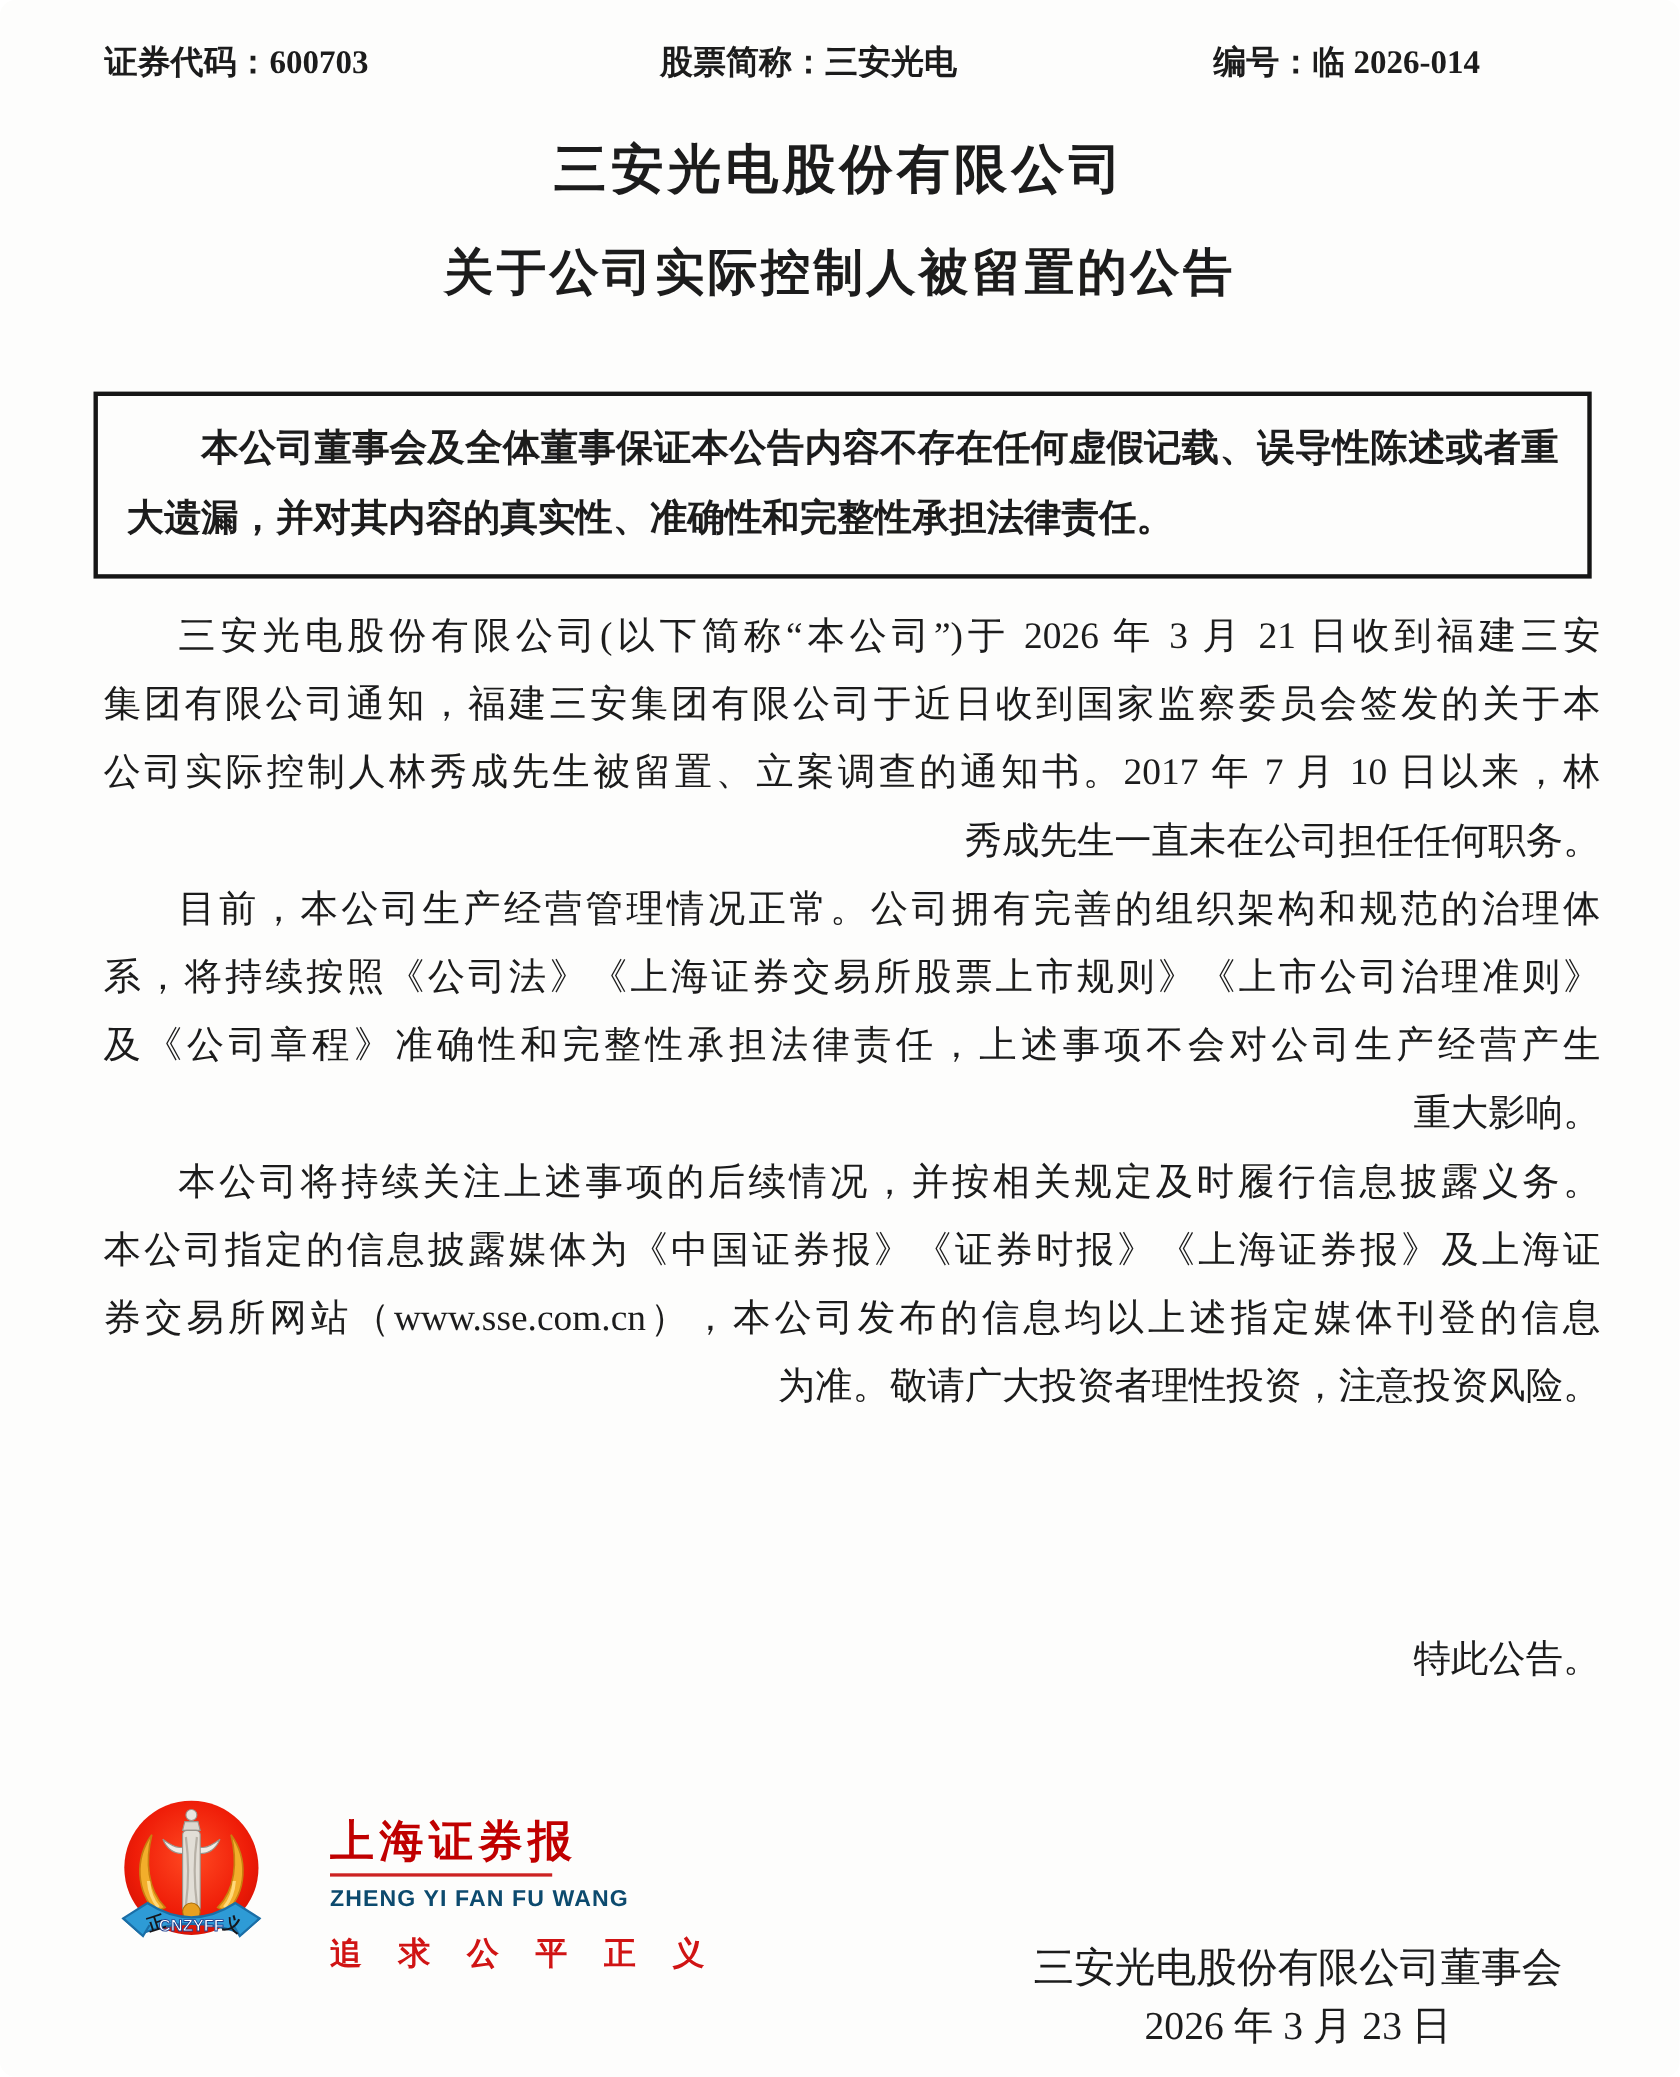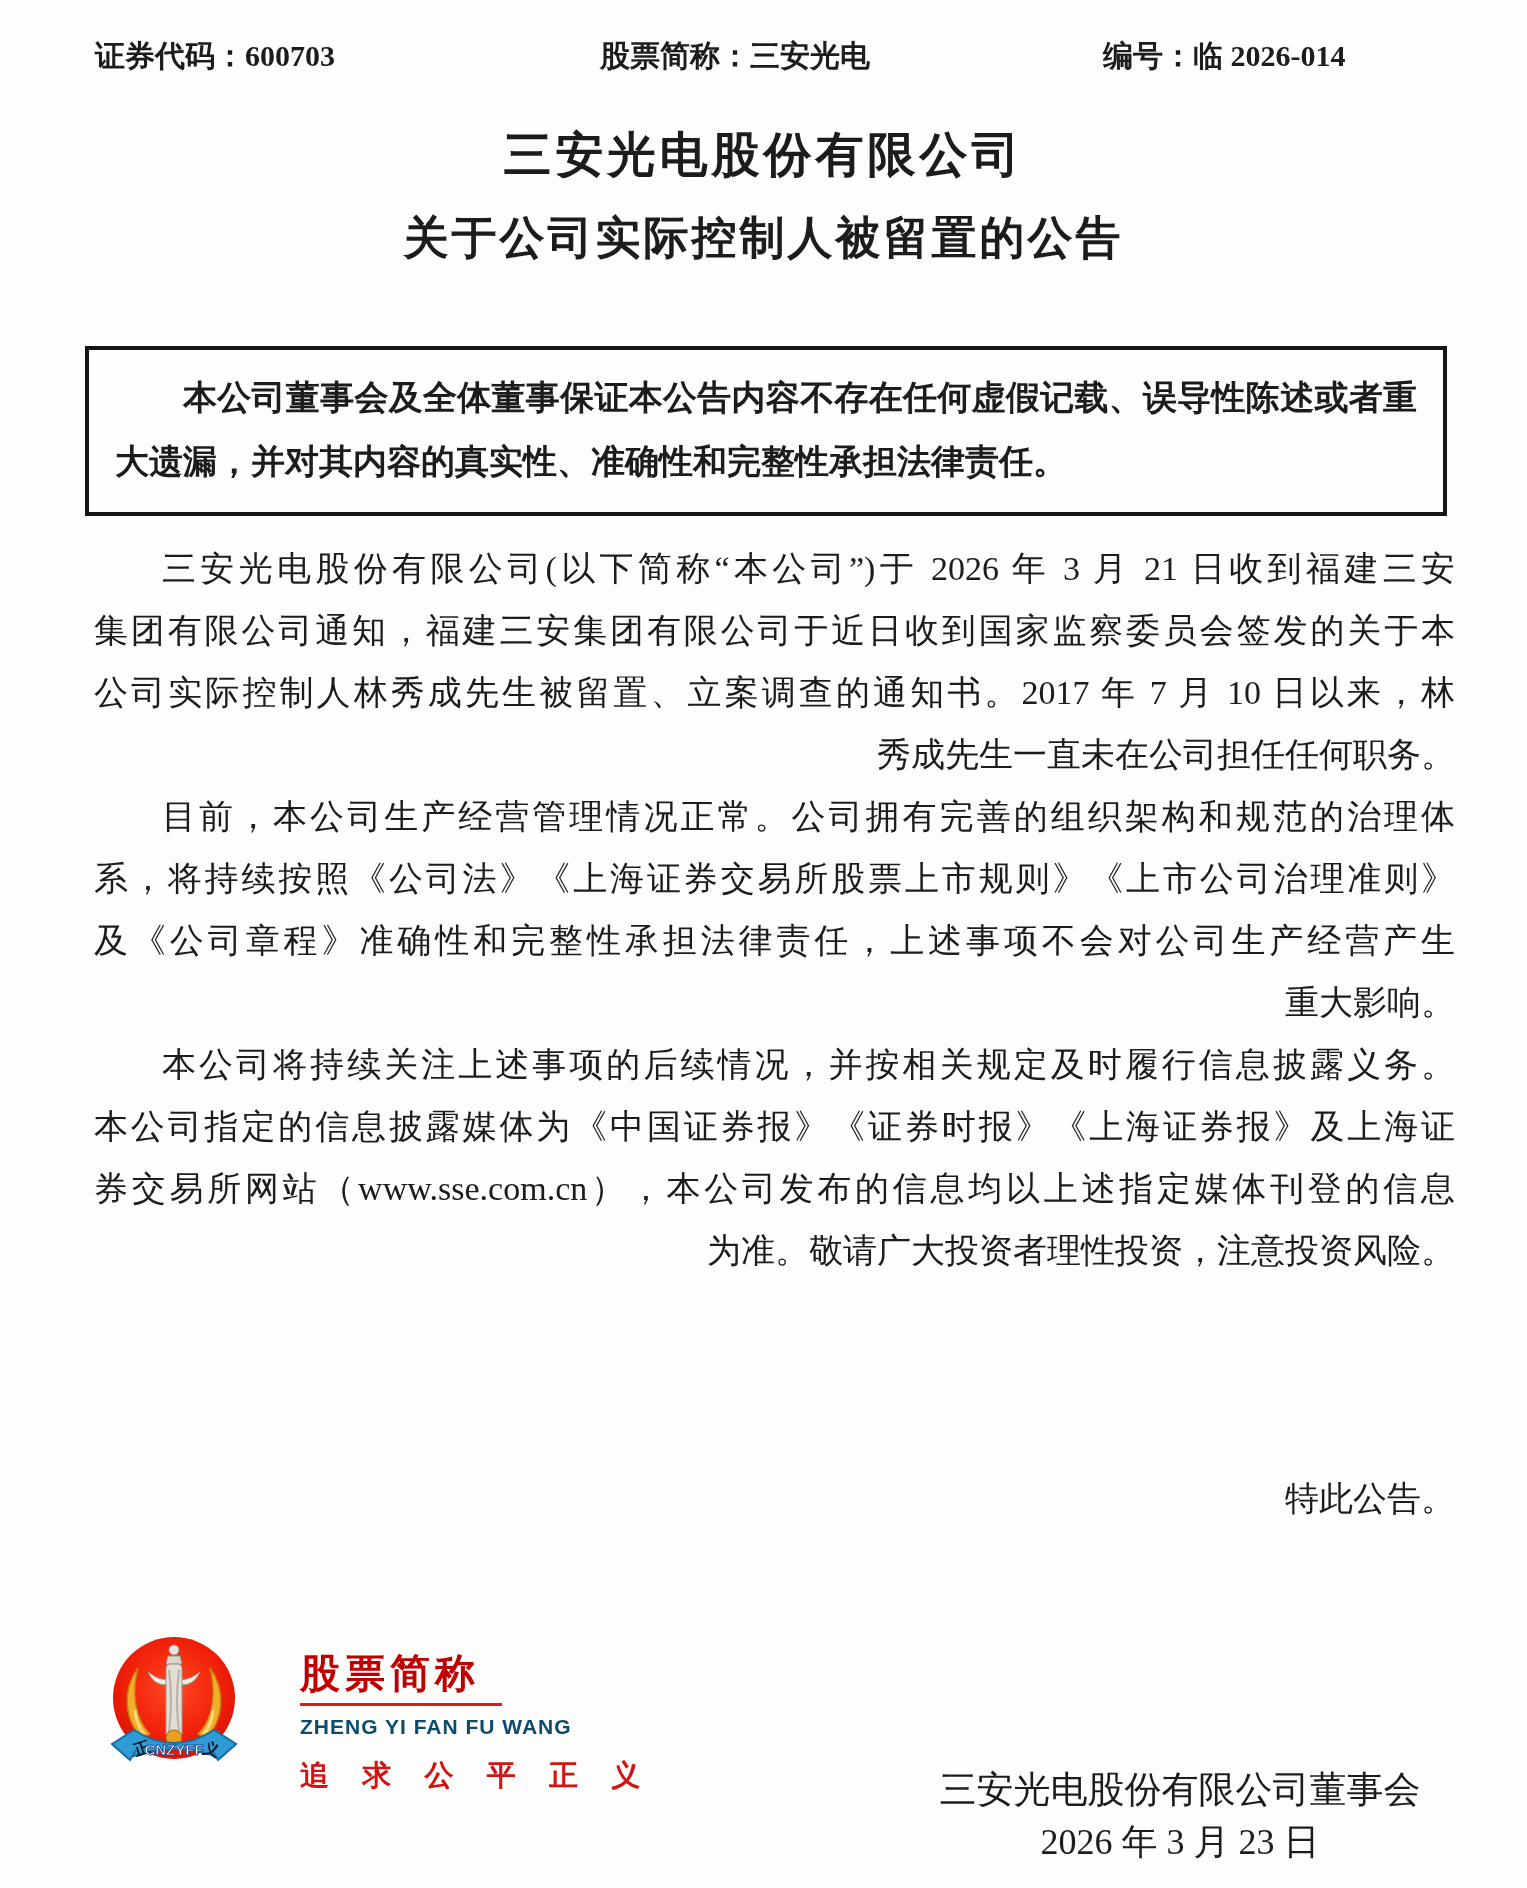--- a/index.html
+++ b/index.html
@@ -16,21 +16,21 @@
   .header{position:absolute;top:36px;left:0;right:0;height:44px;font-weight:700;font-size:30px;}
   .header .stock-code{position:absolute;left:95px;top:0;}
   .header .stock-name{position:absolute;left:600px;top:0;}
   .header .doc-number{position:absolute;left:1103px;top:0;}
   
   .doc-title{
     margin:126px 0 0 0;text-align:center;
     font-size:48px;font-weight:700;letter-spacing:4px;line-height:58px;
   }
   .doc-subtitle{
-    margin:26px 0 0 0;text-align:center;
+    margin:36px 0 0 0;text-align:center;
     font-size:45px;font-weight:700;letter-spacing:3px;line-height:56px;
   }
   
   .disclaimer-box{
     box-sizing:border-box;
     width:1362px;margin:80px 0 0 85px;
     border:4px solid #161616;
     padding:16px 26px 18px 26px;
     font-size:34px;font-weight:700;line-height:64px;
     text-indent:2em;text-align:justify;
@@ -110,21 +110,21 @@
     <circle cx="66" cy="104" r="8" fill="#e8a020" stroke="#a96a08"></circle>
 
     <path d="M4,110 L26,96 q40,26 80,0 L128,110 L112,124 q-46,-18 -92,0 Z" fill="#2e9bd6" stroke="#1a6ea6" stroke-width="2"></path>
     <path d="M4,110 l18,16 l6,-10 M128,110 l-18,16 l-6,-10" fill="#2e9bd6" stroke="#1a6ea6" stroke-width="2"></path>
     <text x="28" y="122" font-size="16" font-weight="bold" fill="#15151a" transform="rotate(-18 28 122)" font-family="Liberation Serif, DejaVu Serif, serif">正</text>
     <text x="94" y="118" font-size="16" font-weight="bold" fill="#15151a" transform="rotate(18 94 118)" font-family="Liberation Serif, DejaVu Serif, serif">义</text>
     <text x="66" y="121" font-size="15" font-weight="bold" fill="#ffffff" stroke="#1c3e8e" stroke-width="0.8" text-anchor="middle" font-family="Liberation Sans, DejaVu Sans, sans-serif">CNZYFF</text>
   </svg>
 
   <div class="logo-text">
-    <div class="logo-name-cn">股票简称</div>
+    <div class="logo-name-cn">上海证券报</div>
     <div class="logo-divider"></div>
     <div class="logo-pinyin">ZHENG YI FAN FU WANG</div>
     <div class="logo-slogan">追 求 公 平 正 义</div>
   </div>
 
   <div class="signature">
     <div class="sig-company">三安光电股份有限公司董事会</div>
     <div class="sig-date">2026 年 3 月 23 日</div>
   </div>
 

